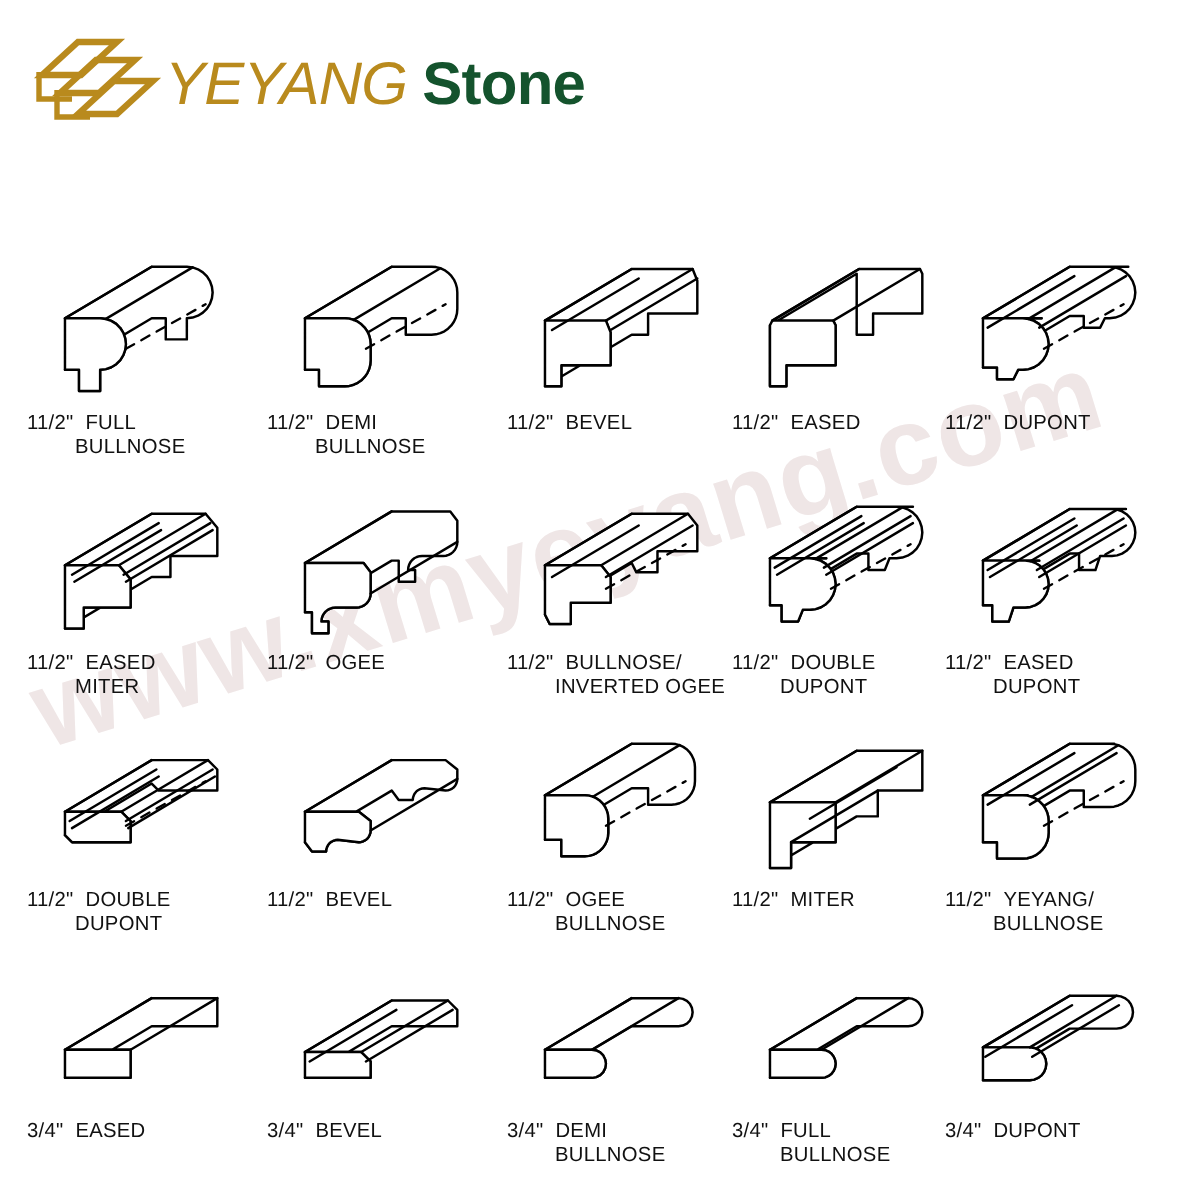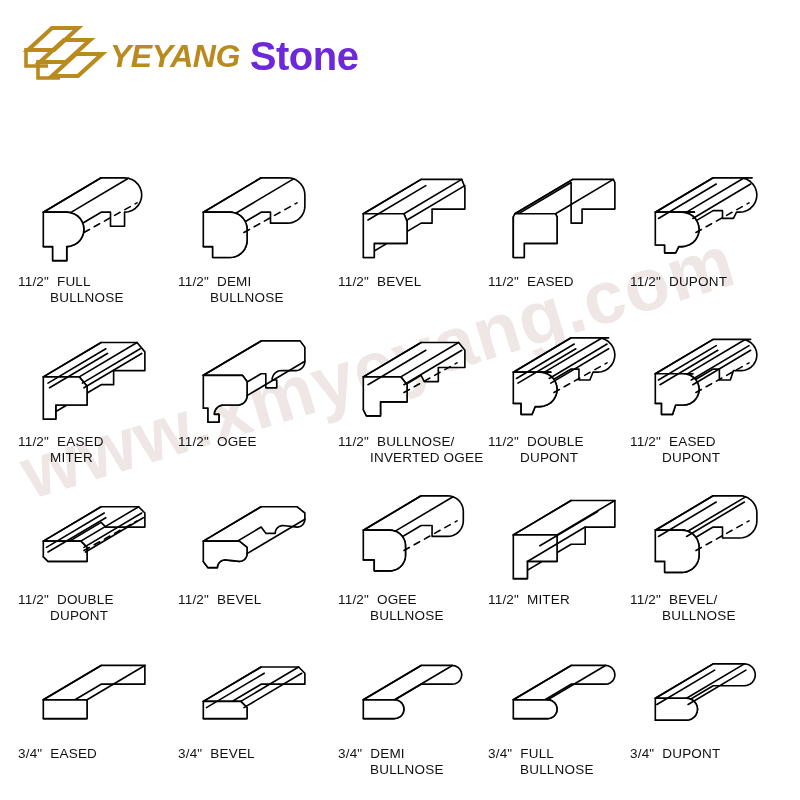--- a/index.html
+++ b/index.html
@@ -7,22 +7,22 @@
     width:800px;height:800px;
     background:#ffffff;
     font-family:"Liberation Sans","DejaVu Sans",sans-serif;
     position:relative;overflow:hidden;
   }
   
   #header{position:absolute;left:0;top:0;width:800px;height:110px;}
   #logo-mark{position:absolute;left:18px;top:20px;width:90px;height:66px;}
   #logo-text{position:absolute;left:110px;top:32px;height:48px;
              display:flex;align-items:center;}
-  .brand-1{font-size:32px;font-weight:bold;font-style:italic;color:#b98a1d;letter-spacing:-0.5px;}
-  .brand-2{font-size:40px;font-weight:bold;color:#6d28d9;letter-spacing:-0.5px;margin-left:10px;}
+  .brand-1{font-size:40px;font-weight:normal;font-style:italic;color:#b98a1d;letter-spacing:-0.5px;}
+  .brand-2{font-size:40px;font-weight:bold;color:#14532d;letter-spacing:-0.5px;margin-left:10px;}
 
   
   #watermark{
     position:absolute;left:40px;top:430px;
     width:760px;height:200px;
     transform:rotate(-17deg);
     transform-origin:0 50%;
     font-size:74px;font-weight:bold;
     color:#efe6e6;
     white-space:nowrap;
@@ -265,21 +265,21 @@
         <svg viewBox="-6 -50 152 128" width="160" height="100">
           <polygon fill="#fff" stroke="#000" stroke-width="2.1" stroke-linejoin="round" stroke-linecap="round" points="0.0,4.0 38.0,4.0 34.0,4.0 37.8,4.3 41.5,5.3 45.0,6.9 48.1,9.1 50.9,11.9 53.1,15.0 54.7,18.5 55.7,22.2 56.0,26.0 56.0,36.0 56.0,36.0 55.7,39.8 54.7,43.5 53.1,47.0 50.9,50.1 48.1,52.9 45.0,55.1 41.5,56.7 37.8,57.7 34.0,58.0 28.0,58.0 12.0,58.0 12.0,44.0 0.0,44.0 74.0,0.0 86.0,0.0 86.0,14.0 102.0,14.0 108.0,14.0 111.8,13.7 115.5,12.7 119.0,11.1 122.1,8.9 124.9,6.1 127.1,3.0 128.7,-0.5 129.7,-4.2 130.0,-8.0 130.0,-8.0 130.0,-18.0 129.7,-21.8 128.7,-25.5 127.1,-29.0 124.9,-32.1 122.1,-34.9 119.0,-37.1 115.5,-38.7 111.8,-39.7 108.0,-40.0 112.0,-40.0 74.0,-40.0"></polygon>
           <polygon fill="#fff" stroke="#000" stroke-width="2.1" stroke-linejoin="round" stroke-linecap="round" points="0.0,4.0 38.0,4.0 34.0,4.0 37.8,4.3 41.5,5.3 45.0,6.9 48.1,9.1 50.9,11.9 53.1,15.0 54.7,18.5 55.7,22.2 56.0,26.0 56.0,36.0 56.0,36.0 55.7,39.8 54.7,43.5 53.1,47.0 50.9,50.1 48.1,52.9 45.0,55.1 41.5,56.7 37.8,57.7 34.0,58.0 28.0,58.0 12.0,58.0 12.0,44.0 0.0,44.0"></polygon>
           <line fill="none" stroke="#000" stroke-width="2.1" stroke-linecap="round" x1="0" y1="4" x2="74" y2="-40"></line>
           <line fill="none" stroke="#000" stroke-width="2.1" stroke-linecap="round" x1="41.52444315316471" y1="5.3267623427100155" x2="115.52444315316471" y2="-38.67323765728999"></line>
           <line fill="none" stroke="#000" stroke-width="2.1" stroke-linecap="round" x1="4" y1="12" x2="78" y2="-32"></line>
           <line fill="none" stroke="#000" stroke-width="2.1" stroke-linecap="round" x1="40" y1="12" x2="114" y2="-32"></line>
           <line fill="none" stroke="#000" stroke-width="2" stroke-dasharray="8 7" stroke-linecap="round" x1="52" y1="30" x2="120" y2="-8"></line>
         </svg>
       </div>
-      <div class="caption"><span>11/2"&nbsp;&nbsp;</span><span>BEVEL/</span><span class="l2">BULLNOSE</span></div>
+      <div class="caption"><span>11/2"&nbsp;&nbsp;</span><span>YEYANG/</span><span class="l2">BULLNOSE</span></div>
     </div>
     <div class="cell" style="left: 18px; top: 472px;">
       <div class="art">
         <svg viewBox="-6 -50 152 128" width="160" height="100">
           <polygon fill="#fff" stroke="#000" stroke-width="2.1" stroke-linejoin="round" stroke-linecap="round" points="0.0,24.0 56.0,24.0 56.0,48.0 0.0,48.0 74.0,4.0 130.0,4.0 130.0,-20.0 74.0,-20.0"></polygon>
           <polygon fill="#fff" stroke="#000" stroke-width="2.1" stroke-linejoin="round" stroke-linecap="round" points="0.0,24.0 56.0,24.0 56.0,48.0 0.0,48.0"></polygon>
           <line fill="none" stroke="#000" stroke-width="2.1" stroke-linecap="round" x1="0" y1="24" x2="74" y2="-20"></line>
           <line fill="none" stroke="#000" stroke-width="2.1" stroke-linecap="round" x1="56" y1="24" x2="130" y2="-20"></line>
         </svg>
       </div>

